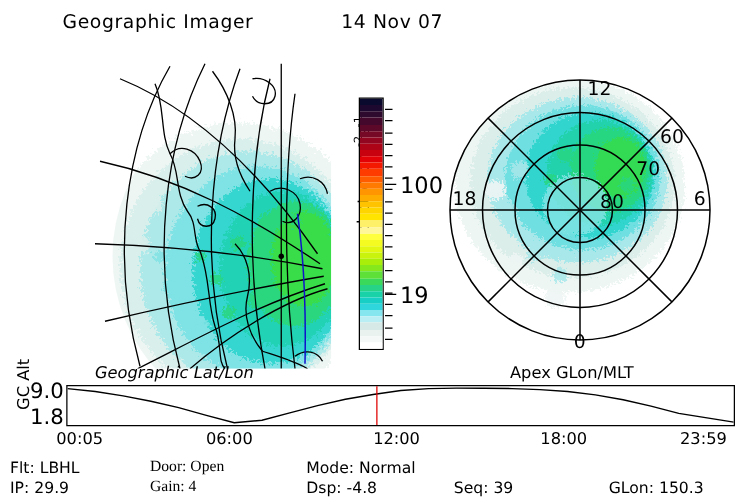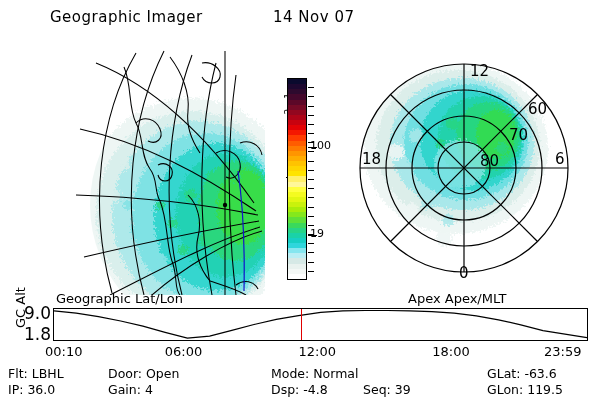--- a/index.html
+++ b/index.html
@@ -29,45 +29,45 @@
     position:absolute;left:-46px;top:72px;width:150px;
     transform:rotate(-90deg);
     font-size:13px;text-align:center;white-space:nowrap;
   }
   #cbar-title sup{font-size:9px;}
   #cbar-box{position:absolute;left:25px;top:18px;width:20px;height:202px;
             border:1px solid #000;box-sizing:border-box;}
   #cbar-box i{display:block;width:100%;}
   .cb-tick{position:absolute;left:46px;width:6px;height:1px;background:#000;}
   .cb-tickmaj{position:absolute;left:46px;width:9px;height:1px;background:#000;}
-  .cb-lab{position:absolute;left:48px;font-size:11px;line-height:1;}
+  .cb-lab{position:absolute;left:58px;font-size:18px;line-height:1;}
 
   
   #panel-titles span{position:absolute;font-size:13px;white-space:nowrap;}
-  #geo-panel-title{left:56px;top:291px;}
+  #geo-panel-title{left:76px;top:291px;font-style:italic;}
   #mlt-panel-title{left:408px;top:291px;}
 
   #orbit-ylabel{
     position:absolute;left:-4px;top:300px;width:48px;
     transform:rotate(-90deg);transform-origin:center;
     font-size:13px;text-align:center;white-space:nowrap;
   }
   #orbit-box{position:absolute;left:53px;top:308px;width:535px;height:33px;
              border:1px solid #000;box-sizing:border-box;}
   .y-tick-lab{position:absolute;font-size:17px;line-height:1;}
   #ytick-hi{left:24px;top:305px;}
   #ytick-lo{left:24px;top:326px;}
   #time-cursor{position:absolute;left:301px;top:309px;width:1px;height:31px;background:#e00000;}
   .x-tick-lab{position:absolute;top:345px;font-size:13px;line-height:1;white-space:nowrap;}
 
   
   #status{position:absolute;left:0;top:366px;width:503px;height:34px;}
   #status span{position:absolute;font-size:12.5px;white-space:nowrap;}
   .r1{top:0;} .r2{top:16px;}
-  .c0{left:8px;} .c1{left:108px;} .c2{left:245px;margin-left:26px;} .c3{left:363px;} .c4{left:487px;}
+  .c0{left:8px;} .c1{left:120px;font-family:Liberation Serif, serif;} .c2{left:245px;} .c3{left:363px;} .c4{left:487px;}
 </style>
 </head>
 <body>
 
 <div class="abs hdr">
   <span id="hdr-title">Geographic Imager</span>
   <span id="hdr-date">14 Nov 07</span>
 </div>
 
 <div class="plot" id="geo-plot">
@@ -291,44 +291,43 @@
     <text x="107" y="226" font-size="15" font-family="DejaVu Sans, sans-serif">0</text>
 
     <text x="176" y="62" font-size="15" font-family="DejaVu Sans, sans-serif">60</text>
     <text x="157" y="88" font-size="15" font-family="DejaVu Sans, sans-serif">70</text>
     <text x="128" y="114" font-size="15" font-family="DejaVu Sans, sans-serif">80</text>
   </svg>
 </div>
 
 <div id="panel-titles">
   <span id="geo-panel-title">Geographic Lat/Lon</span>
-  <span id="mlt-panel-title">Apex Apex/MLT</span>
+  <span id="mlt-panel-title">Apex GLon/MLT</span>
 </div>
 
 <div id="orbit-ylabel">GC Alt</div>
 <span class="y-tick-lab" id="ytick-hi">9.0</span>
 <span class="y-tick-lab" id="ytick-lo">1.8</span>
 
 <div id="orbit-box">
   <svg width="533" height="31" viewBox="0 0 533 31" preserveAspectRatio="none">
     <polyline id="orbit-line" fill="none" stroke="#000" stroke-width="1.2" points="0.0,1.9 22.2,4.2 44.5,7.7 66.7,12.0 88.9,17.1 111.1,23.3 133.4,29.1 155.6,27.2 177.8,21.3 200.0,15.5 222.3,10.4 244.5,6.6 266.7,3.4 288.9,1.9 311.2,1.5 333.4,1.5 355.6,1.9 377.9,2.7 400.1,4.2 422.3,6.9 444.5,10.8 466.8,15.9 489.0,21.7 533.0,28.7"></polyline>
   </svg>
 </div>
 <div id="time-cursor"></div>
 <div id="orbit-xticks">
-    <span class="x-tick-lab" style="left: 45px;">00:10</span>
+    <span class="x-tick-lab" style="left: 45px;">00:05</span>
     <span class="x-tick-lab" style="left: 164.75px;">06:00</span>
     <span class="x-tick-lab" style="left: 298.5px;">12:00</span>
     <span class="x-tick-lab" style="left: 432.25px;">18:00</span>
     <span class="x-tick-lab" style="left: 544px;">23:59</span>
   </div>
 
 <div id="status">
   <span class="r1 c0">Flt: LBHL</span>
-  <span class="r2 c0">IP: 36.0</span>
+  <span class="r2 c0">IP: 29.9</span>
   <span class="r1 c1">Door: Open</span>
   <span class="r2 c1">Gain: 4</span>
   <span class="r1 c2">Mode: Normal</span>
   <span class="r2 c2">Dsp:   -4.8</span>
   <span class="r2 c3">Seq: 39</span>
-  <span class="r1 c4">GLat: -63.6</span>
-  <span class="r2 c4">GLon: 119.5</span>
+  <span class="r2 c4">GLon: 150.3</span>
 </div>
 
 </body></html>

